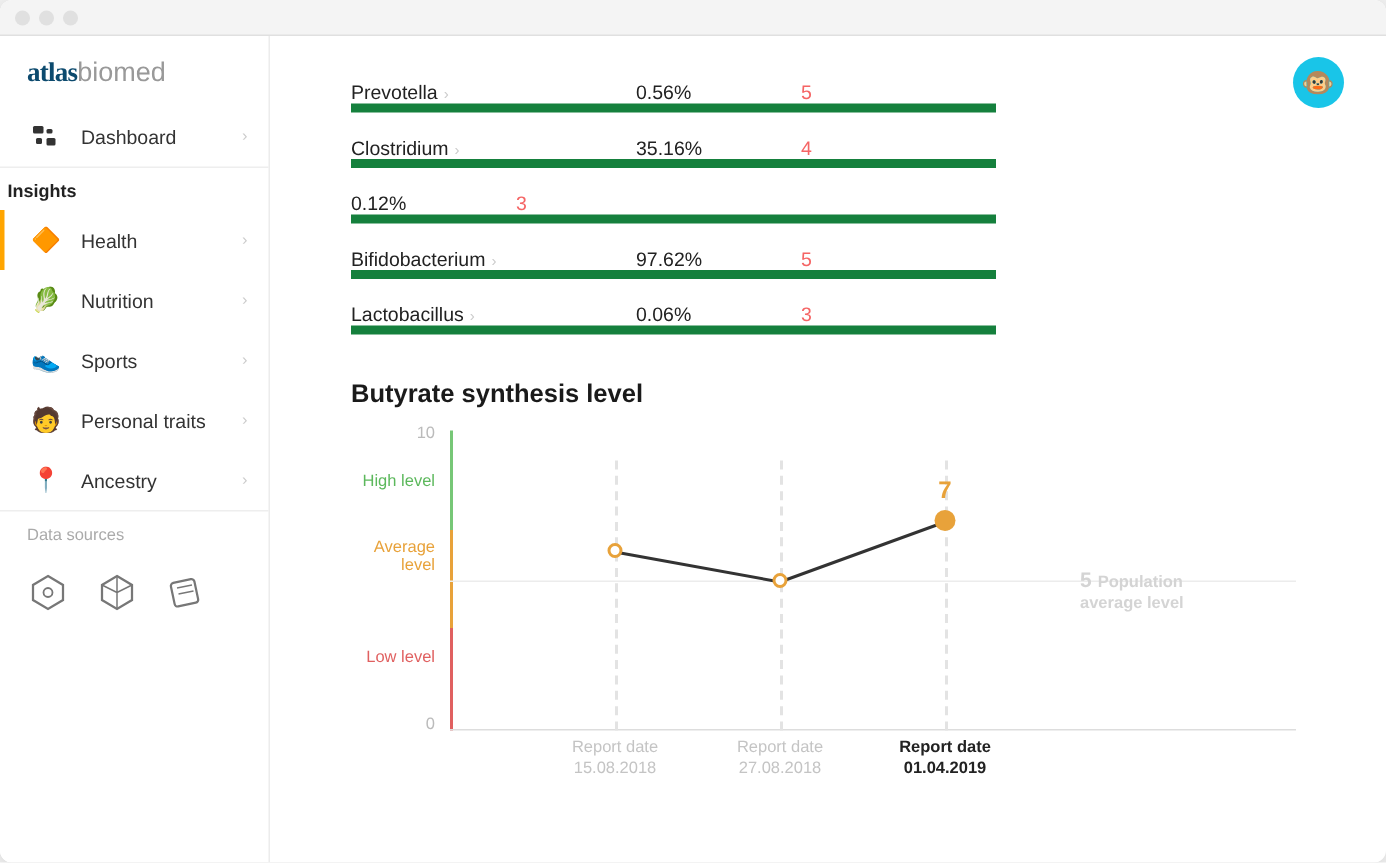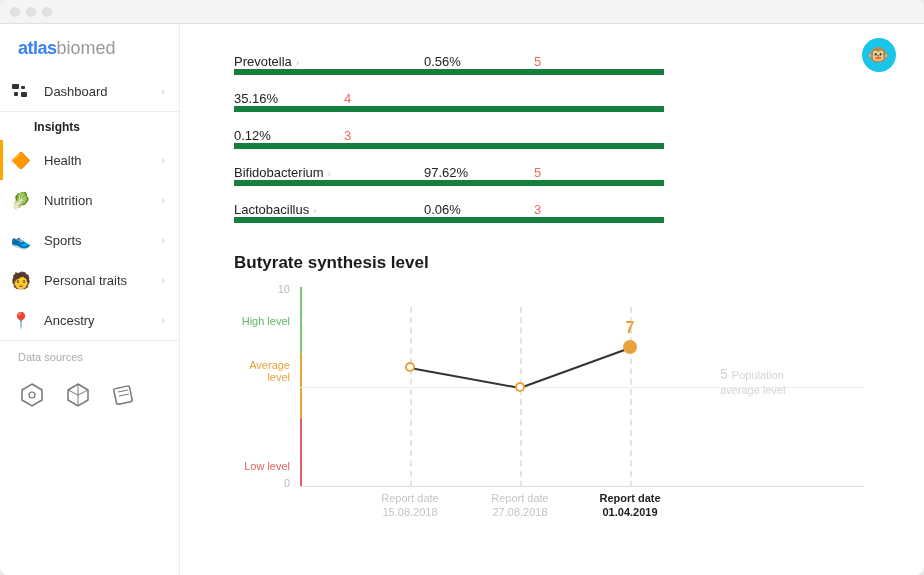--- a/index.html
+++ b/index.html
@@ -7,25 +7,25 @@
 
   .window { width: 924px; height: 575px; margin: 0 auto; background: #fff; border-radius: 8px; overflow: hidden; box-shadow: 0 2px 10px rgba(0,0,0,0.1); display: flex; flex-direction: column; }
   .titlebar { height: 24px; background: #f4f4f4; display: flex; align-items: center; padding-left: 10px; gap: 6px; border-bottom: 1px solid #e0e0e0; }
   .titlebar .dot { width: 10px; height: 10px; border-radius: 50%; background: #e0e0e0; }
 
   .body { flex: 1; display: flex; overflow: hidden; }
 
   
   .sidebar { width: 180px; background: #fff; border-right: 1px solid #ececec; display: flex; flex-direction: column; padding-top: 14px; position: relative; }
   .logo { padding: 0 18px 12px 18px; font-size: 18px; font-weight: 400; color: #999; }
-  .logo .atlas { font-weight: 700; color: #3b82f6; letter-spacing: -0.5px; }
-  .nav-item { display: flex; align-items: center; padding: 9px 14px 9px 10px; font-size: 13px; color: #333; cursor: pointer; position: relative; }
+  .logo .atlas { font-weight: 700; color: #0c4a6e; letter-spacing: -0.5px; font-family: Liberation Serif, serif; }
+  .nav-item { display: flex; align-items: center; padding: 9px 14px 9px 20px; font-size: 13px; color: #333; cursor: pointer; position: relative; }
   .nav-item .nav-icon { width: 22px; height: 22px; margin-right: 12px; display: flex; align-items: center; justify-content: center; font-size: 16px; }
   .nav-item .chev { margin-left: auto; color: #ccc; font-size: 11px; }
-  .section-label { padding: 8px 18px 6px 34px; font-size: 12px; font-weight: 600; color: #222; border-top: 1px solid #eee; }
+  .section-label { padding: 8px 18px 6px 5px; font-size: 12px; font-weight: 600; color: #222; border-top: 1px solid #eee; }
   .nav-item.active::before { content:""; position:absolute; left:0; top:0; bottom:0; width:3px; background:#ffa500; }
   .data-sources { padding: 10px 18px; font-size: 11px; color: #aaa; border-top: 1px solid #eee; }
   .ds-icons { display: flex; gap: 18px; padding: 8px 18px; }
   .ds-icon { width: 28px; height: 28px; display:flex; align-items:center; justify-content:center; color:#555; }
 
   
   .dash-icon { position: relative; width:18px; height:14px; }
   .dash-icon span { position:absolute; background:#333; border-radius:1px; }
 
   
@@ -40,21 +40,21 @@
   .row .score { font-size: 13px; color: #f56565; }
 
   .chart-title { margin: 30px 0 0 14px; font-size: 17px; font-weight: 600; color: #1a1a1a; }
 
   .chart-wrap { position: relative; margin: 14px 0 0 14px; height: 230px; width: 630px; }
   .ylabels { position:absolute; left:0; top:0; bottom:30px; width:62px; }
   .ylabels div { position:absolute; right:6px; font-size:11px; text-align:right; line-height:1.1; }
   .ylabels .tick-top { top:-4px; color:#bbb; }
   .ylabels .lbl-high { top:28px; color:#5cb85c; }
   .ylabels .lbl-avg { top:72px; color:#e8a23a; width:56px; }
-  .ylabels .lbl-low { top:145px; color:#e06060;margin-top:28px; }
+  .ylabels .lbl-low { top:145px; color:#e06060; }
   .ylabels .tick-bot { top:190px; color:#bbb; }
 
   .plot { position:absolute; left:66px; right:0; top:0; bottom:30px; }
   .axis-y { position:absolute; left:0; top:0; bottom:0; width:2px; background: linear-gradient(to bottom, #77c777 0%, #77c777 33%, #e8a23a 33%, #e8a23a 66%, #e06060 66%, #e06060 100%); }
   .axis-x { position:absolute; left:0; right:0; bottom:0; height:1px; background:#ddd; }
   .hline { position:absolute; left:0; right:0; height:1px; background:#ececec; }
   .vline { position:absolute; top:20px; bottom:0; width:0; border-left: 2px dashed #e3e3e3; }
 
   .point { position:absolute; width:10px; height:10px; border:2px solid #e8a23a; background:#fff; border-radius:50%; transform:translate(-50%,-50%); }
   .point.filled { background:#e8a23a; width:14px; height:14px; border:none; }
@@ -155,20 +155,21 @@
         <span>🐵</span>
       </div>
 
       <div class="table">
         <div class="row">
           <div class="name"><span>Prevotella</span><span class="ch">›</span></div>
           <div class="pct">0.56%</div>
           <div class="score">5</div>
         </div>
         <div class="row">
+          <div class="name"><span>Clostridium</span><span class="ch">›</span></div>
           <div class="pct">35.16%</div>
           <div class="score">4</div>
         </div>
         <div class="row">
           <div class="pct">0.12%</div>
           <div class="score">3</div>
         </div>
         <div class="row">
           <div class="name"><span>Bifidobacterium</span><span class="ch">›</span></div>
           <div class="pct">97.62%</div>
@@ -202,21 +203,21 @@
               <div class="vline" style="left: 220px;"></div>
               <div class="seg" style="left: 110px; top: 80px; width: 111.803px; transform: rotate(10.3048deg);"></div>
               <div class="vline" style="left: 330px;"></div>
               <div class="seg" style="left: 220px; top: 100px; width: 117.047px; transform: rotate(-19.9831deg);"></div>
               <div class="point" style="left: 110px; top: 80px;"></div>
               <div class="point" style="left: 220px; top: 100px;"></div>
               <div class="point filled" style="left: 330px; top: 60px;"></div>
               <div class="point-label" style="left: 330px; top: 50px;">7</div>
             </div>
 
-          <div class="pop-label" style="left:420px; top:78px; width:80px;">
+          <div class="pop-label" style="left:420px; top:90px; width:80px;font-weight:bold;">
             <span class="pop-num">5</span><span>Population average level</span>
           </div>
         </div>
 
         <div class="xlabels" id="xlabels">
             <div class="xlab" style="left: 110px;">Report date<br>15.08.2018</div>
             <div class="xlab" style="left: 220px;">Report date<br>27.08.2018</div>
             <div class="xlab last" style="left: 330px;">Report date<br>01.04.2019</div>
           </div>
       </div>

